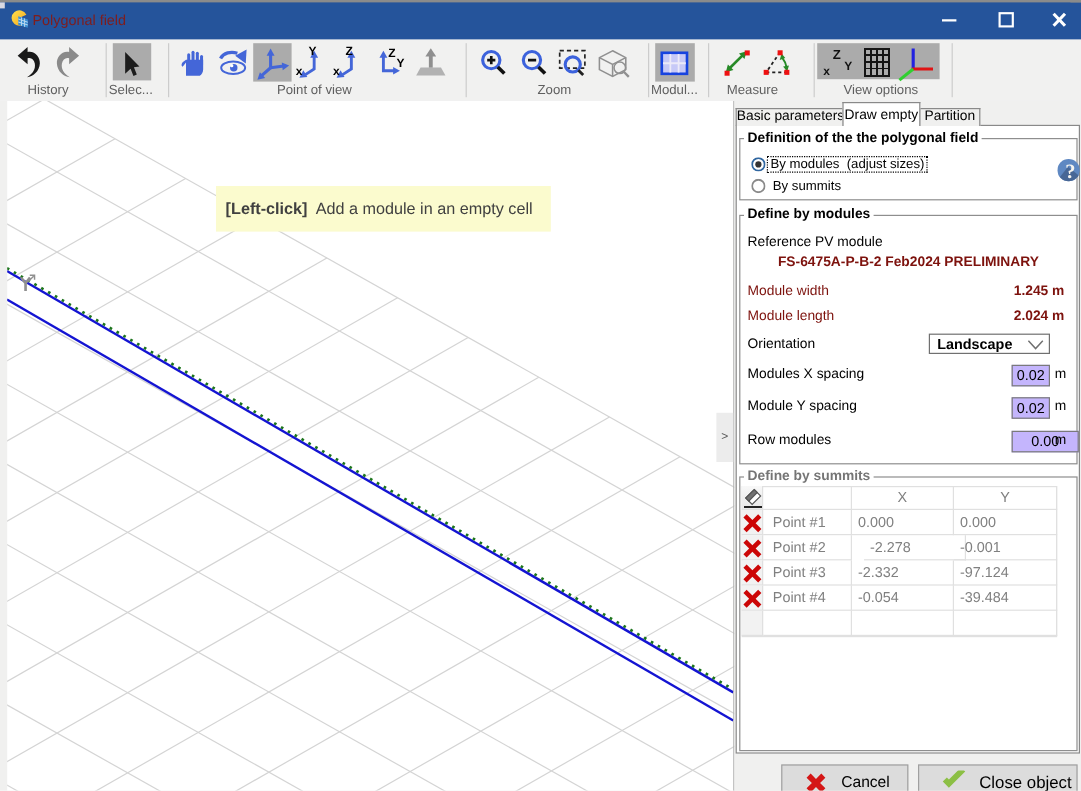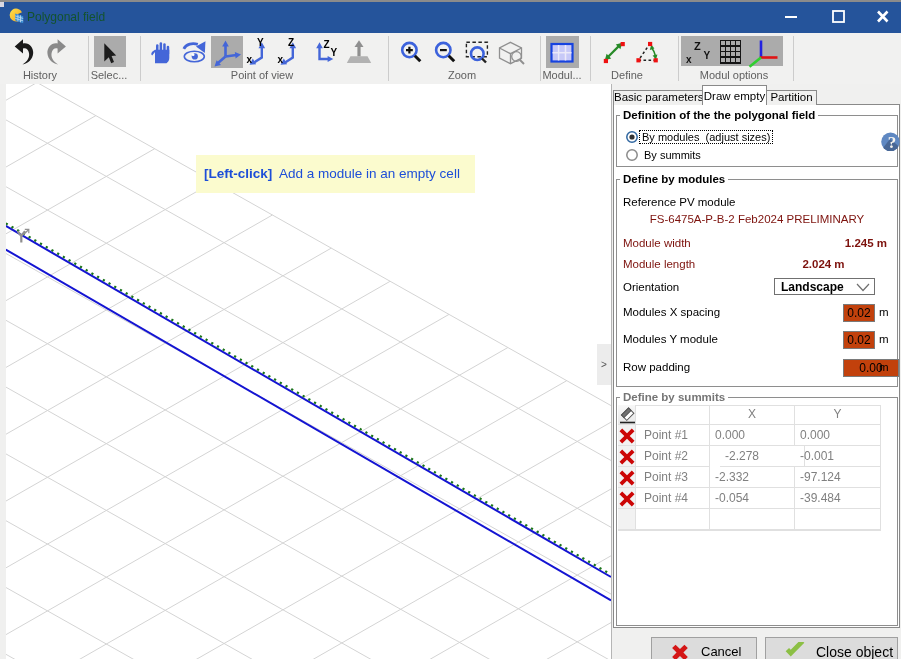--- a/index.html
+++ b/index.html
@@ -4,48 +4,48 @@
 <style>
   html,body{margin:0;padding:0;}
   body{width:901px;height:659px;overflow:hidden;position:relative;
        font-family:"Liberation Sans", sans-serif;background:#f0f0ef;}
   .abs{position:absolute;}
   
   #titlebar{left:0;top:0;width:901px;height:33px;background:#25549b;}
   #titletop{left:0;top:0;width:901px;height:2px;background:#8b8b8b;}
   #tl-notch{left:0;top:2px;width:4px;height:5px;background:#d8d8e2;}
   #tr-notch{right:0;top:0;width:9px;height:2px;background:#8b8b8b;}
-  #title-text{left:27px;top:10px;color:#14532d;font-size:12px;}
+  #title-text{left:27px;top:10px;color:#7f1d1d;font-size:12px;}
   
   #toolbar{left:0;top:33px;width:901px;height:51px;background:#f1f1f0;}
   .sep{position:absolute;top:36px;width:1px;height:45px;background:#cccccc;}
   .tlabel{position:absolute;top:69px;font-size:11px;color:#5f5f5f;text-align:center;}
   .pressed{position:absolute;background:#ababab;}
   
   #canvas{left:0;top:84px;width:612px;height:575px;background:#ffffff;}
   #canvas-left{left:0;top:84px;width:6px;height:575px;background:#f0f0ef;}
   #canvas-right-border{left:611px;top:84px;width:1px;height:575px;background:#b5b5b5;}
   #tooltip{left:180px;top:154.5px;width:279px;height:38px;background:#fbfbce;
-           font-size:13.5px;color:#1d4ed8;line-height:38px;padding-left:8px;box-sizing:border-box;margin-left:16px;}
+           font-size:13.5px;color:#404040;line-height:38px;padding-left:8px;box-sizing:border-box;}
   #splitter{left:597px;top:344px;width:14px;height:41px;background:#ececec;
             font-size:10px;color:#555;text-align:center;line-height:41px;}
   
   #panel-bg{left:612px;top:84px;width:289px;height:575px;background:#f0f0ef;}
   .tab{position:absolute;box-sizing:border-box;font-size:11.5px;color:#000;
        text-align:center;border:1px solid #898989;border-bottom:none;white-space:nowrap;overflow:hidden;}
   #tab1{left:613px;top:90px;width:90px;height:15px;background:#f0f0ef;padding-top:0px;}
   #tab2{left:702px;top:85px;width:65px;height:20px;background:#ffffff;z-index:3;}
   #tab3{left:766px;top:90px;width:51px;height:15px;background:#f0f0ef;}
   #panel-content{left:613px;top:104px;width:287px;height:524px;background:#ffffff;
                  border:1px solid #898989;box-sizing:border-box;}
   .groupbox{position:absolute;border:1px solid #8e8e8e;box-sizing:border-box;}
   .grouptitle{position:absolute;background:#ffffff;font-size:11.5px;font-weight:bold;padding:0 3px;}
   .ptext{position:absolute;font-size:11.5px;color:#000;}
   .maroon{color:#7d120d;}
-  .inputbox{position:absolute;border:1px solid #7a7a7a;background:#c2410c;box-sizing:border-box;
+  .inputbox{position:absolute;border:1px solid #7a7a7a;background:#c4b5fd;box-sizing:border-box;
             font-size:12px;text-align:center;}
   
   .tcell{position:absolute;box-sizing:border-box;border-right:1px solid #e0e0e0;
          border-bottom:1px solid #e0e0e0;font-size:12px;color:#808080;}
   
   .bigbtn{position:absolute;background:#dcdcdc;border:1px solid #a0a0a0;box-sizing:border-box;
           font-size:13px;color:#000;}
 </style>
 </head>
 <body>
@@ -126,22 +126,22 @@
 <div class="sep" style="left:388px"></div>
 <div class="sep" style="left:540px"></div>
 <div class="sep" style="left:590px"></div>
 <div class="sep" style="left:678px"></div>
 <div class="sep" style="left:793px"></div>
 <div class="tlabel" style="left:10px;width:60px">History</div>
 <div class="tlabel" style="left:79px;width:60px">Selec...</div>
 <div class="tlabel" style="left:212px;width:100px">Point of view</div>
 <div class="tlabel" style="left:432px;width:60px">Zoom</div>
 <div class="tlabel" style="left:532px;width:60px">Modul...</div>
-<div class="tlabel" style="left:597px;width:60px">Define</div>
-<div class="tlabel" style="left:684px;width:100px">Modul options</div>
+<div class="tlabel" style="left:597px;width:60px">Measure</div>
+<div class="tlabel" style="left:684px;width:100px">View options</div>
 
 <div class="pressed" style="left:93.5px;top:36px;width:32px;height:31px"></div>
 <div class="pressed" style="left:210.5px;top:36px;width:32px;height:31.5px"></div>
 <div class="pressed" style="left:546px;top:36px;width:33px;height:32px"></div>
 <div class="pressed" style="left:681px;top:36px;width:102px;height:30px"></div>
 
 <svg class="abs" style="left:0;top:0" width="901" height="84" viewBox="0 0 901 84">
 
   <g fill="#1a1a1a">
     <path d="M 14.7 46.5 L 23 39.2 L 23 43.4 C 29 42.2 33.5 47.5 33.2 53 C 32.9 59.5 27.5 64 22.5 64.4 C 27.5 61.5 29.8 57.5 29 53 C 28.3 49.3 25.7 47.5 23 48.6 L 23 53.6 Z"></path>
@@ -297,39 +297,39 @@
       </clipPath>
     </defs>
   <circle cx="9.5" cy="10.8" r="9.3" fill="#5f88c2"></circle>
   <path d="M -2 22 L 9 8 L 20 17 L 20 24 L -2 24 Z" clip-path="url(#qc)" fill="#44618e" opacity="0.85"></path>
   <text x="11" y="17.2" font-size="17" font-weight="bold" fill="#f6f4ef" text-anchor="middle" font-family="Liberation Serif">?</text>
 </svg>
 
 <div class="groupbox" style="left:616px;top:179px;width:282px;height:208px"></div>
 <div class="grouptitle" style="left:620px;top:173px">Define by modules</div>
 <div class="ptext" style="left:623px;top:196px">Reference PV module</div>
-<div class="ptext maroon" style="left:616px;top:213px;width:282px;text-align:center;font-weight:normal">FS-6475A-P-B-2 Feb2024 PRELIMINARY</div>
+<div class="ptext maroon" style="left:616px;top:213px;width:282px;text-align:center;font-weight:bold">FS-6475A-P-B-2 Feb2024 PRELIMINARY</div>
 <div class="ptext maroon" style="left:623px;top:237px">Module width</div>
 <div class="ptext maroon" style="left:760px;top:237px;width:127px;text-align:right;font-weight:bold">1.245 m</div>
 <div class="ptext maroon" style="left:623px;top:258px">Module length</div>
-<div class="ptext maroon" style="left:760px;top:258px;width:127px;text-align:center;font-weight:bold">2.024 m</div>
+<div class="ptext maroon" style="left:760px;top:258px;width:127px;text-align:right;font-weight:bold">2.024 m</div>
 <div class="ptext" style="left:623px;top:281px">Orientation</div>
 <div class="abs" style="left:774px;top:277.5px;width:101px;height:17px;border:1px solid #707070;background:#fff;box-sizing:border-box;text-align:right;">
   <span style="position:absolute;left:6px;top:1px;font-size:12px;font-weight:bold">Landscape</span>
   <svg style="position:absolute;right:4px;top:4px" width="14" height="9" viewBox="0 0 14 9">
     <path d="M 1 1 L 7 7.5 L 13 1" fill="none" stroke="#707070" stroke-width="1.2"></path>
   </svg>
 </div>
 <div class="ptext" style="left:623px;top:306px">Modules X spacing</div>
 <div class="inputbox" style="left:843px;top:304px;width:32px;height:18px;line-height:17px">0.02</div>
 <div class="ptext" style="left:879px;top:306px">m</div>
-<div class="ptext" style="left:623px;top:333px">Modules Y module</div>
+<div class="ptext" style="left:623px;top:333px">Module Y spacing</div>
 <div class="inputbox" style="left:843px;top:331px;width:32px;height:18px;line-height:17px">0.02</div>
 <div class="ptext" style="left:879px;top:333px">m</div>
-<div class="ptext" style="left:623px;top:361px">Row padding</div>
+<div class="ptext" style="left:623px;top:361px">Row modules</div>
 <div class="inputbox" style="left:843px;top:359px;width:56px;height:18px;line-height:17px">0.00</div>
 <div class="ptext" style="left:879px;top:361px">m</div>
 
 <div class="groupbox" style="left:616px;top:397px;width:282px;height:229px"></div>
 <div class="grouptitle" style="left:620px;top:391px;color:#757575">Define by summits</div>
 
 <div class="abs" style="left:618px;top:405px;width:263px;height:126px;border:1px solid #e0e0e0;background:#fff;box-sizing:border-box"></div>
 <div class="tcell" style="left:618px;top:405px;width:18px;height:20px;background:linear-gradient(#f8f8f8,#e8e8e8)"></div>
 <div class="tcell" style="left:636px;top:405px;width:74px;height:20px"></div>
 <div class="tcell" style="left:710px;top:405px;width:85px;height:20px;text-align:center;line-height:19px">X</div>

